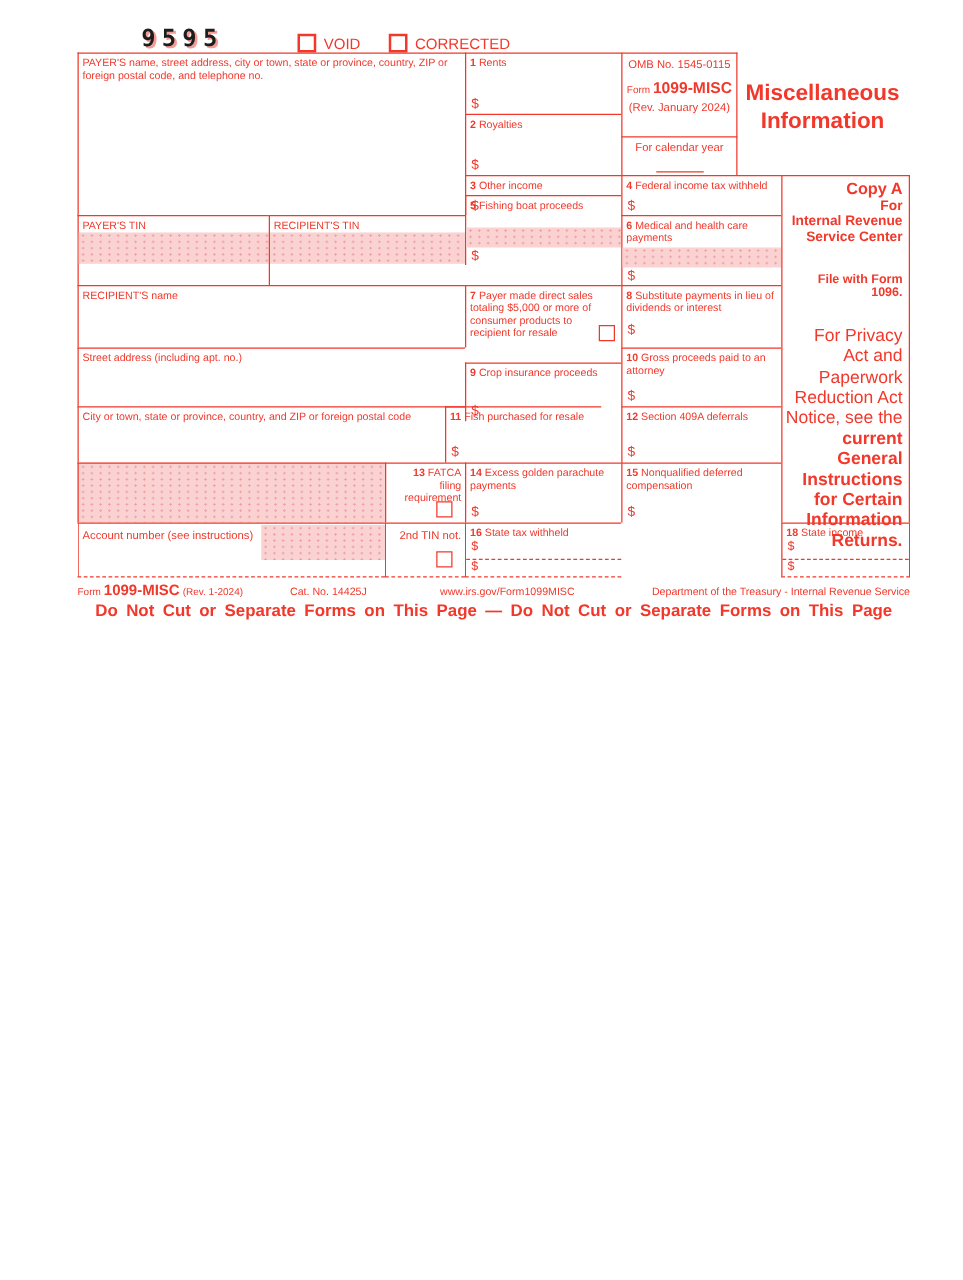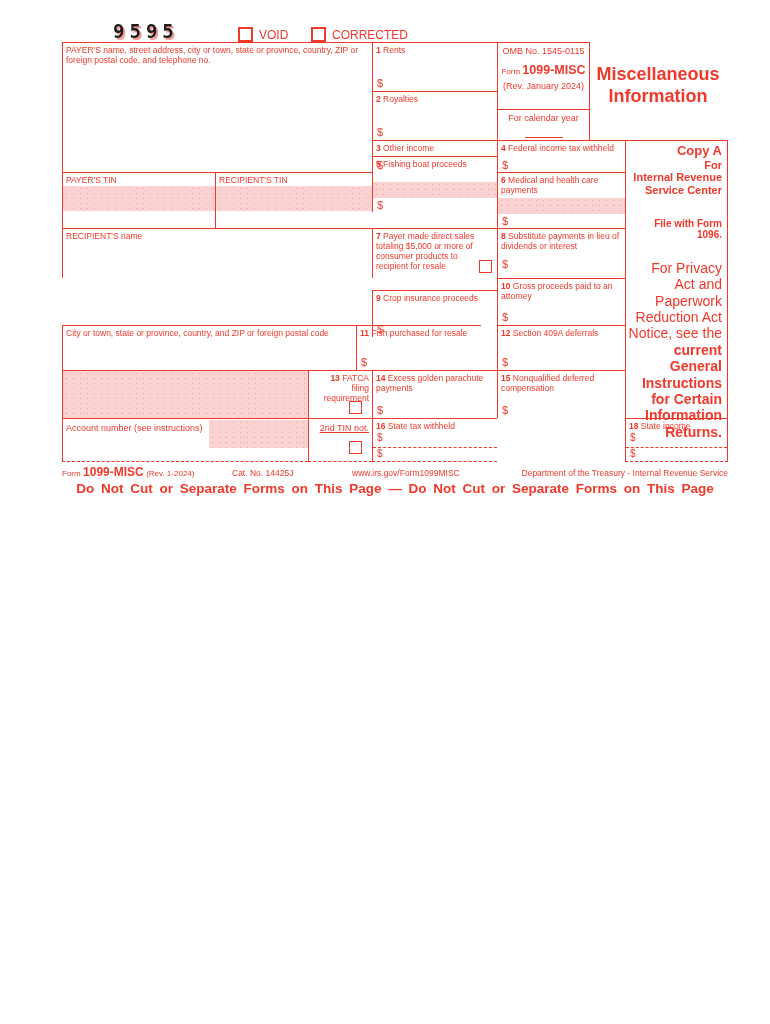--- a/index.html
+++ b/index.html
@@ -96,37 +96,40 @@
   </div>
   <div class="cell bt bl" style="left:153px;top:130px;width:157px;height:56px;">
     <div class="lbl">RECIPIENT'S TIN</div>
     <div class="band dots" style="top:13px;height:25px;"></div>
   </div>
 
   <div class="cell bt bl" style="left:0;top:186px;width:310px;height:50px;">
     <div class="lbl">RECIPIENT'S name</div>
   </div>
 
+  <div class="cell bt bl" style="left:0;top:236px;width:310px;height:47px;">
+    <div class="lbl">Street address (including apt. no.)</div>
+  </div>
 
   <div class="cell bt bl" style="left:0;top:283px;width:310px;height:45px;">
     <div class="lbl">City or town, state or province, country, and ZIP or foreign postal code</div>
   </div>
 
   <div class="cell bt bl dots" style="left:0;top:328px;width:246px;height:48px;"></div>
   <div class="cell bt bl" style="left:246px;top:328px;width:64px;height:48px;">
     <div class="lbl" style="text-align:right;"><span class="num">13</span> <span>FATCA filing requirement</span></div>
     <div class="cb" style="left:40px;top:30px;"></div>
   </div>
 
   <div class="cell bt bl bbd" style="left:0;top:376px;width:246px;height:44px;">
     <div class="lbl" style="font-size:9px;padding-top:4px;">Account number (see instructions)</div>
     <div class="dots" style="position:absolute;left:146px;top:1px;width:99px;height:28px;"></div>
   </div>
   <div class="cell bt bl bbd" style="left:246px;top:376px;width:64px;height:44px;">
-    <div class="lbl" style="text-align:right;font-size:9px;padding-top:4px;text-decoration:underline;">2nd TIN not.</div>
+    <div class="lbl" style="text-align:right;font-size:9px;padding-top:4px;">2nd TIN not.</div>
     <div class="cb" style="left:40px;top:22px;"></div>
   </div>
 
   <div class="cell bt bl" style="left:310px;top:0;width:125px;height:49px;">
     <div class="lbl"><span class="num">1</span> <span>Rents</span></div>
     <div class="dol" style="bottom:2px;">$</div>
   </div>
   <div class="cell bt bl" style="left:310px;top:49px;width:125px;height:49px;">
     <div class="lbl"><span class="num">2</span> <span>Royalties</span></div>
     <div class="dol" style="bottom:2px;">$</div>

